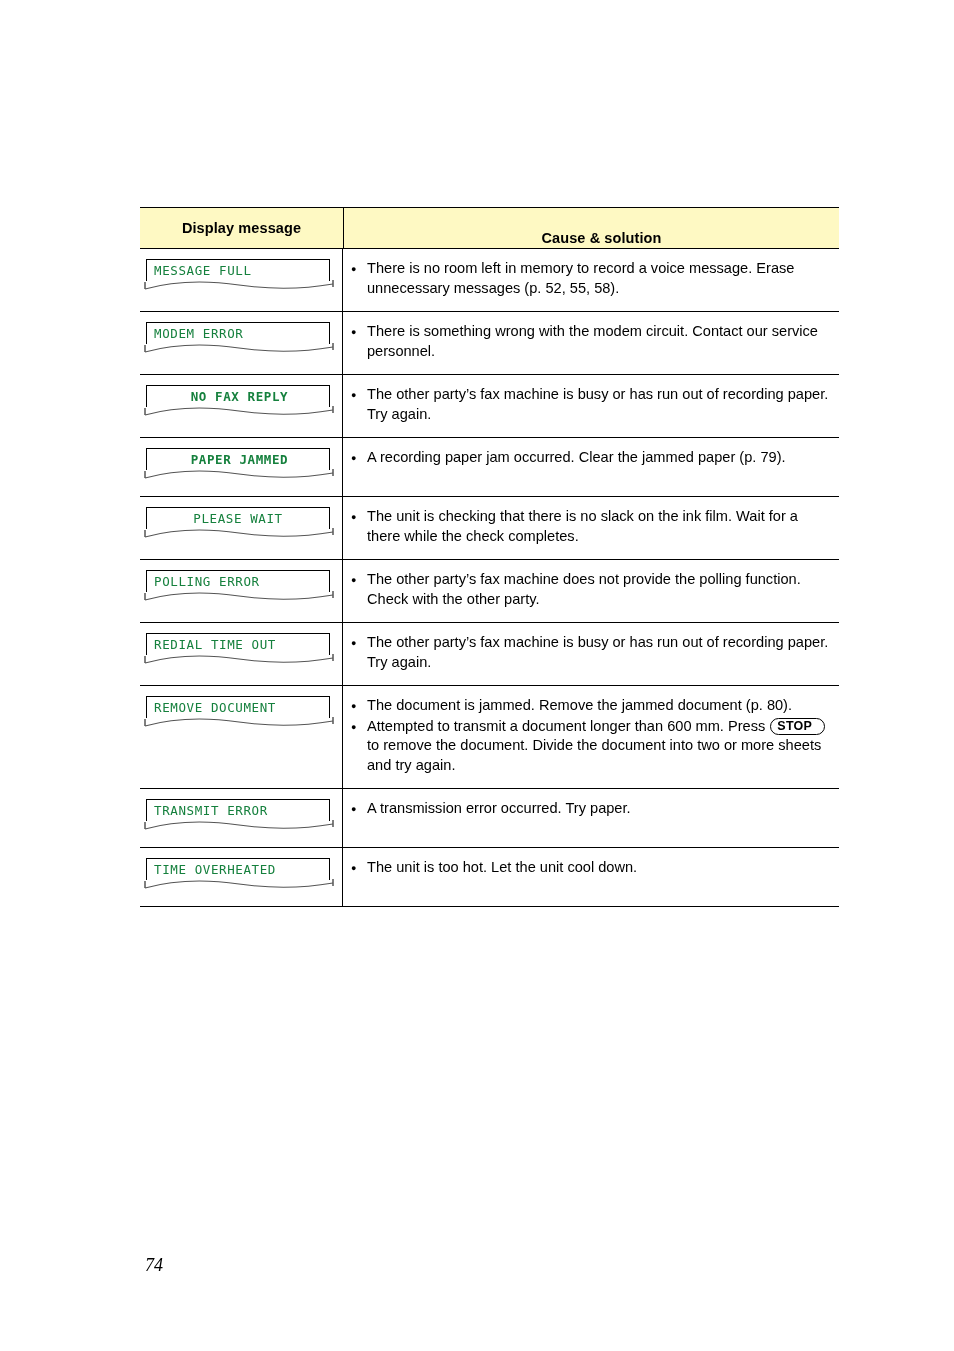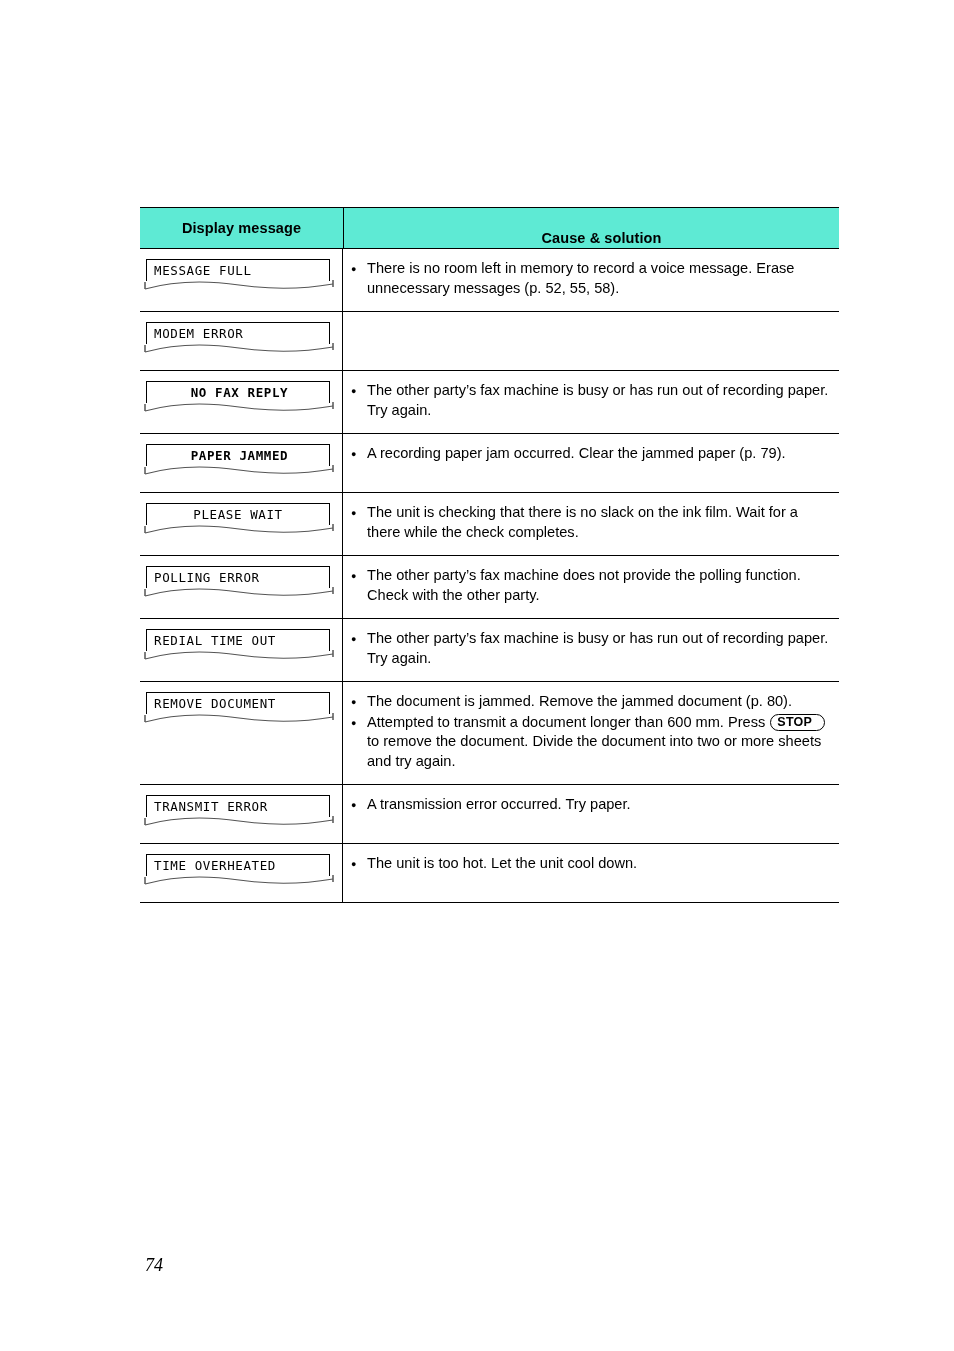--- a/index.html
+++ b/index.html
@@ -55,21 +55,21 @@
     width: 699px;
   }
   .table-top-rule {
     border-top: 1.5px solid #000;
     height: 0;
     width: 699px;
   }
 
   .thead {
     display: flex;
-    background: #5eead4;
+    background: #fef9c3;
     border-bottom: 1.5px solid #000;
     height: 40px;
     gap: 20px;
   }
   .th-left {
     width: 203px;
     border-right: 1.5px solid #000;
     display: flex;
     align-items: center;
     justify-content: center;
@@ -127,21 +127,21 @@
   .lcd-text {
     position: absolute;
     left: 0;
     top: 2px;
     width: 184px;
     height: 20px;
     line-height: 19px;
     font-family: "DejaVu Sans Mono", monospace;
     font-size: 12.5px;
     letter-spacing: 0.6px;
-    color: #000000;
+    color: #15803d;
     white-space: pre;
     box-sizing: border-box;
     padding: 0 8px;
   }
   .lcd-text.align-left   { text-align: left; }
   .lcd-text.align-center { text-align: center; }
   .lcd-text.align-right  { text-align: center; padding-right: 5px; font-weight: bold; }
 
   .lcd-wave {
     position: absolute;
@@ -239,20 +239,25 @@
               <div class="lcd-frame"></div>
               <div class="lcd-text align-left">MODEM ERROR</div>
               <div class="lcd-wave">
                 <svg width="190" height="16" viewBox="0 0 190 16">
                   <path d="M1,3 L1,10 M189,1 L189,8" stroke="#000" stroke-width="1" fill="none"></path>
                   <path d="M1,10 C 30,2 60,1 95,6 C 130,11 160,10 189,5" stroke="#555" stroke-width="1.1" fill="none"></path>
                 </svg>
               </div>
             </div>
           </div>
+          <div class="cell-right">
+            <ul class="bullets">
+              <li class="bullet-li">There is something wrong with the modem circuit. Contact our service personnel.</li>
+            </ul>
+          </div>
         </div>
         <div class="trow">
           <div class="cell-left">
             <div class="lcd">
               <div class="lcd-frame"></div>
               <div class="lcd-text align-right">NO FAX REPLY</div>
               <div class="lcd-wave">
                 <svg width="190" height="16" viewBox="0 0 190 16">
                   <path d="M1,3 L1,10 M189,1 L189,8" stroke="#000" stroke-width="1" fill="none"></path>
                   <path d="M1,10 C 30,2 60,1 95,6 C 130,11 160,10 189,5" stroke="#555" stroke-width="1.1" fill="none"></path>

